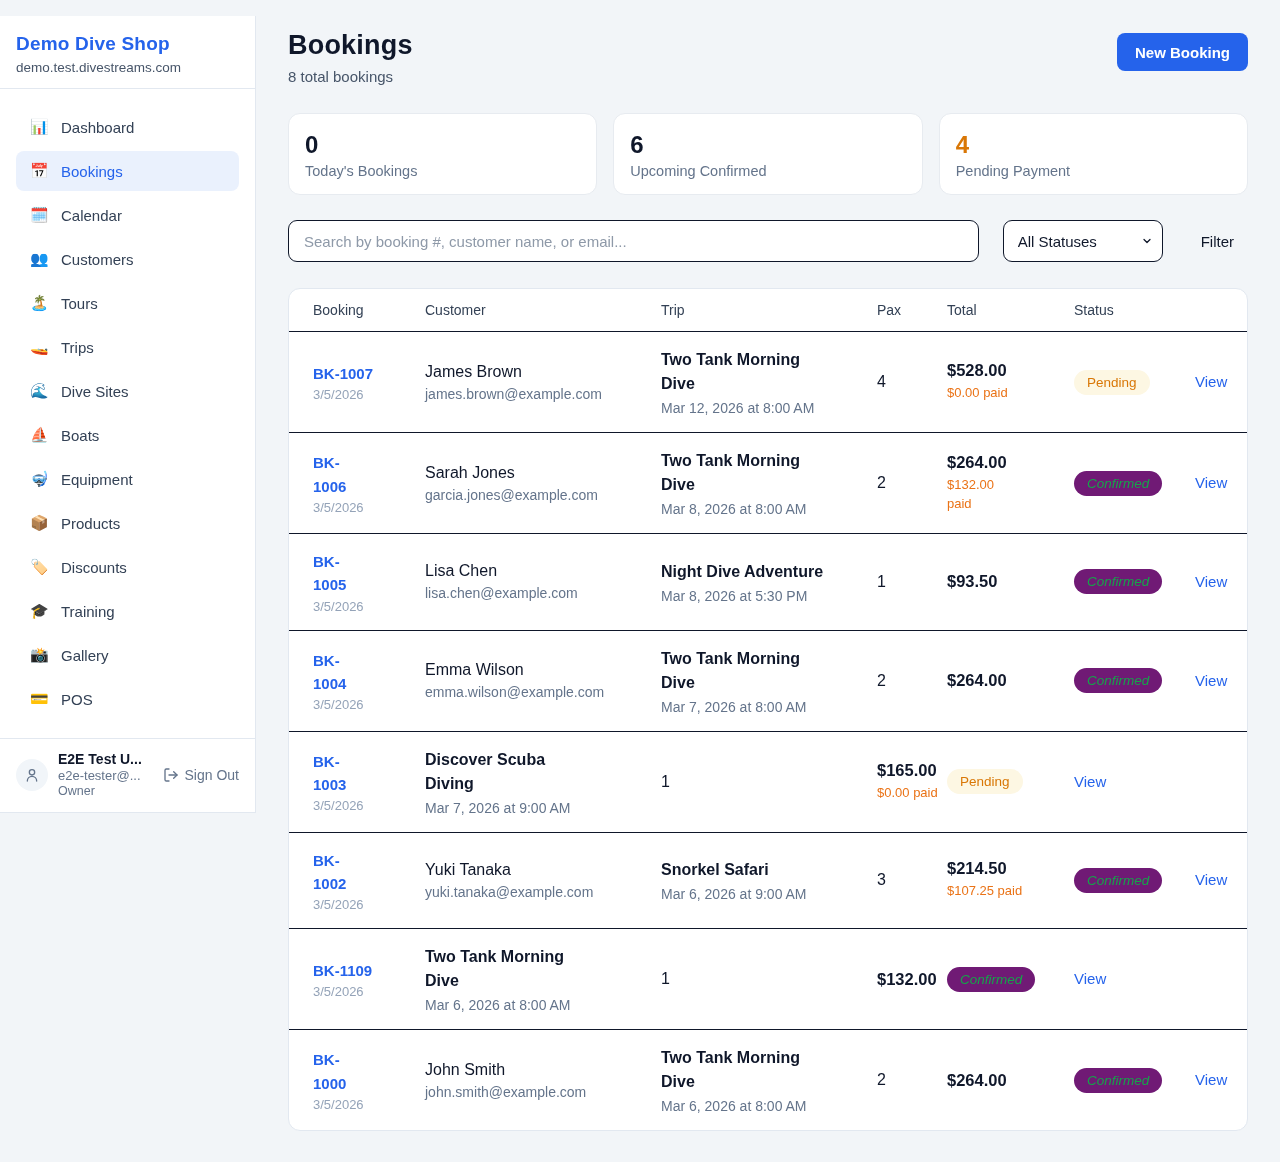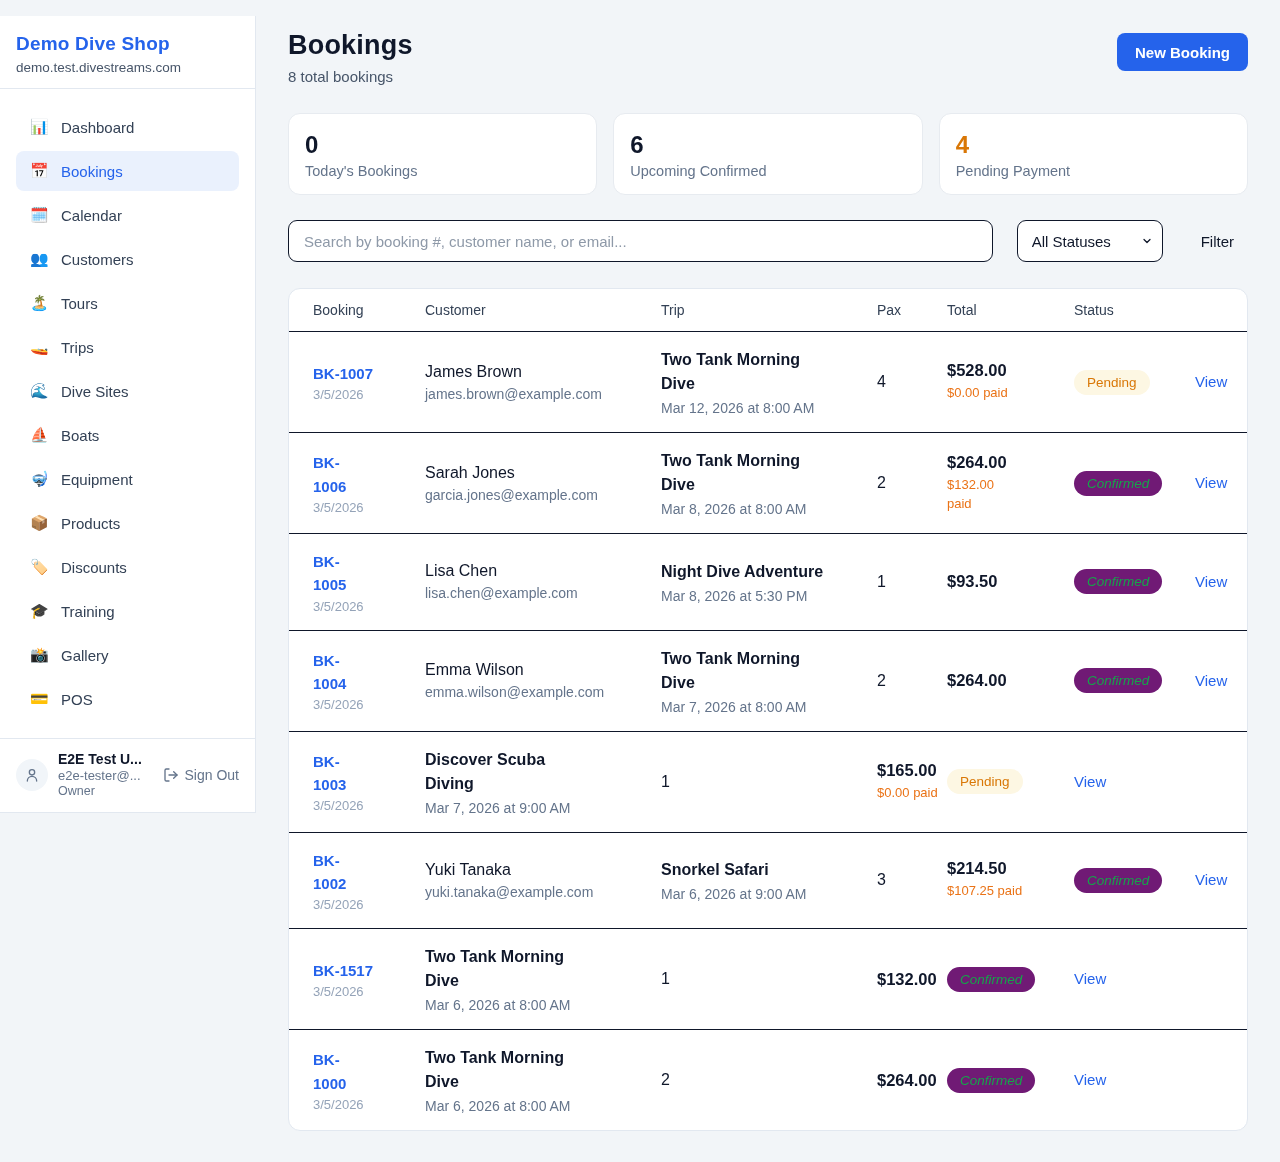--- a/index.html
+++ b/index.html
@@ -77,21 +77,21 @@
   .stat-label { margin-top: 4px; font-size: 14.5px; color: #64748b; }
 
   .filter-row { display: flex; align-items: center; gap: 24px; margin-bottom: 26px; }
   .search-input {
     flex: 1 1 auto; height: 42px;
     border: 1px solid #0f172a; border-radius: 9px;
     padding: 0 15px; font-family: inherit; font-size: 15px; color: #0f172a;
     background: #ffffff; outline: none;
   }
   .search-input::placeholder { color: #8e99a8; }
-  .select-wrap { position: relative; width: 146px; flex: 0 0 auto; }
+  .select-wrap { position: relative; width: 160px; flex: 0 0 auto; }
   .status-select {
     width: 100%; height: 42px; appearance: none; -webkit-appearance: none;
     border: 1px solid #0f172a; border-radius: 9px;
     padding: 0 28px 0 14px; font-family: inherit; font-size: 15px; color: #0f172a;
     background: #ffffff; cursor: pointer; outline: none;
   }
   .select-chevron { position: absolute; right: 10px; top: 13px; pointer-events: none; color: #0f172a; }
   .filter-btn {
     background: none; border: none; font-family: inherit;
     font-size: 15px; font-weight: 500; color: #0f172a; cursor: pointer; padding: 0 14px;
@@ -435,21 +435,21 @@
         <div>
           <span class="badge confirmed">Confirmed</span>
         </div>
         <div>
           <span class="view-link">View</span>
         </div>
       </div>
 
       <div class="tgrid trow">
         <div class="cell-booking">
-          <div class="bid">BK-1517</div>
+          <div class="bid">BK-1109</div>
           <div class="bdate">3/5/2026</div>
         </div>
         <div>
           <div class="trip-name">Two Tank Morning
 Dive</div>
           <div class="trip-date">Mar 6, 2026 at 8:00 AM</div>
         </div>
         <div class="pax">1</div>
         <div>
           <div class="total-amt">$132.00</div>
@@ -463,20 +463,24 @@
         </div>
       </div>
 
       <div class="tgrid trow">
         <div class="cell-booking">
           <div class="bid">BK-
 1000</div>
           <div class="bdate">3/5/2026</div>
         </div>
         <div>
+          <div class="cust-name">John Smith</div>
+          <div class="cust-email">john.smith@example.com</div>
+        </div>
+        <div>
           <div class="trip-name">Two Tank Morning
 Dive</div>
           <div class="trip-date">Mar 6, 2026 at 8:00 AM</div>
         </div>
         <div class="pax">2</div>
         <div>
           <div class="total-amt">$264.00</div>
 
         </div>
         <div>

